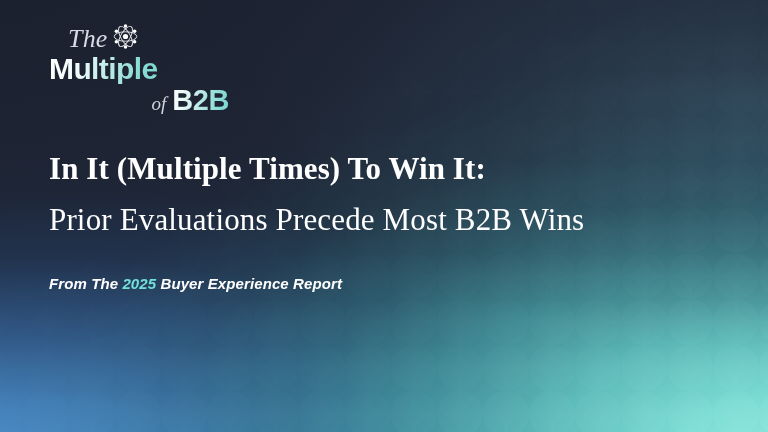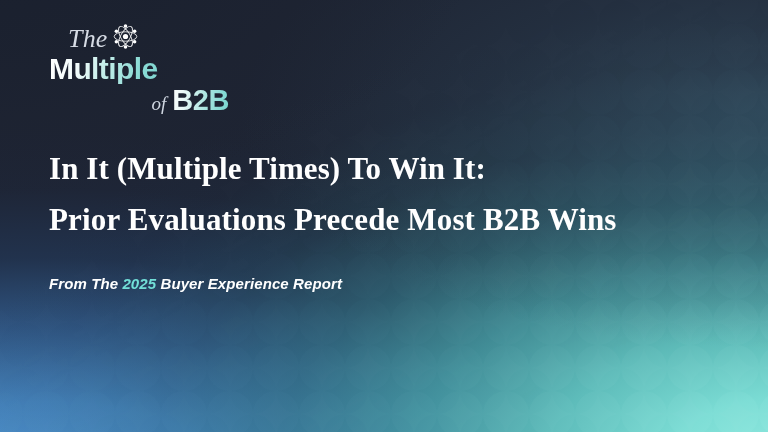--- a/index.html
+++ b/index.html
@@ -169,21 +169,21 @@
     font-family:"Liberation Serif", serif;
     font-weight:bold;
     font-size:31px;
     line-height:38px;
     color:#ffffff;
     letter-spacing:0.1px;
     white-space:nowrap;
   }
   .headline-2 {
     font-family:"Liberation Serif", serif;
-    font-weight:bold;
+    font-weight:normal;
     font-size:31px;
     line-height:38px;
     color:#ffffff;
     letter-spacing:0.15px;
     margin-top:13px;
     white-space:nowrap;
   }
   .tagline {
     font-family:"Liberation Sans", sans-serif;
     font-weight:bold;

